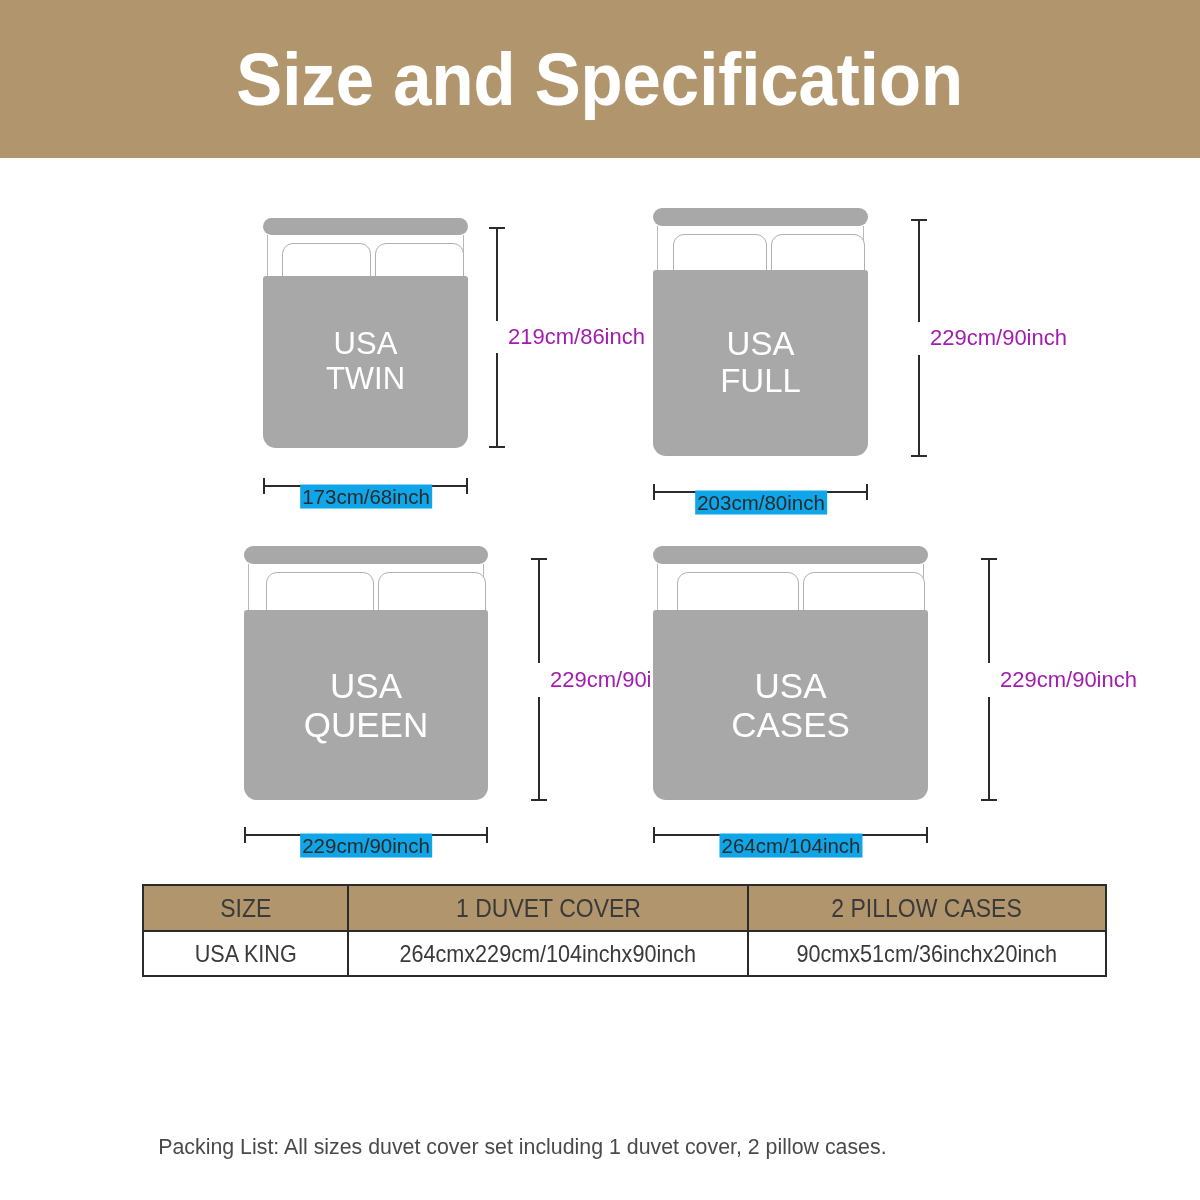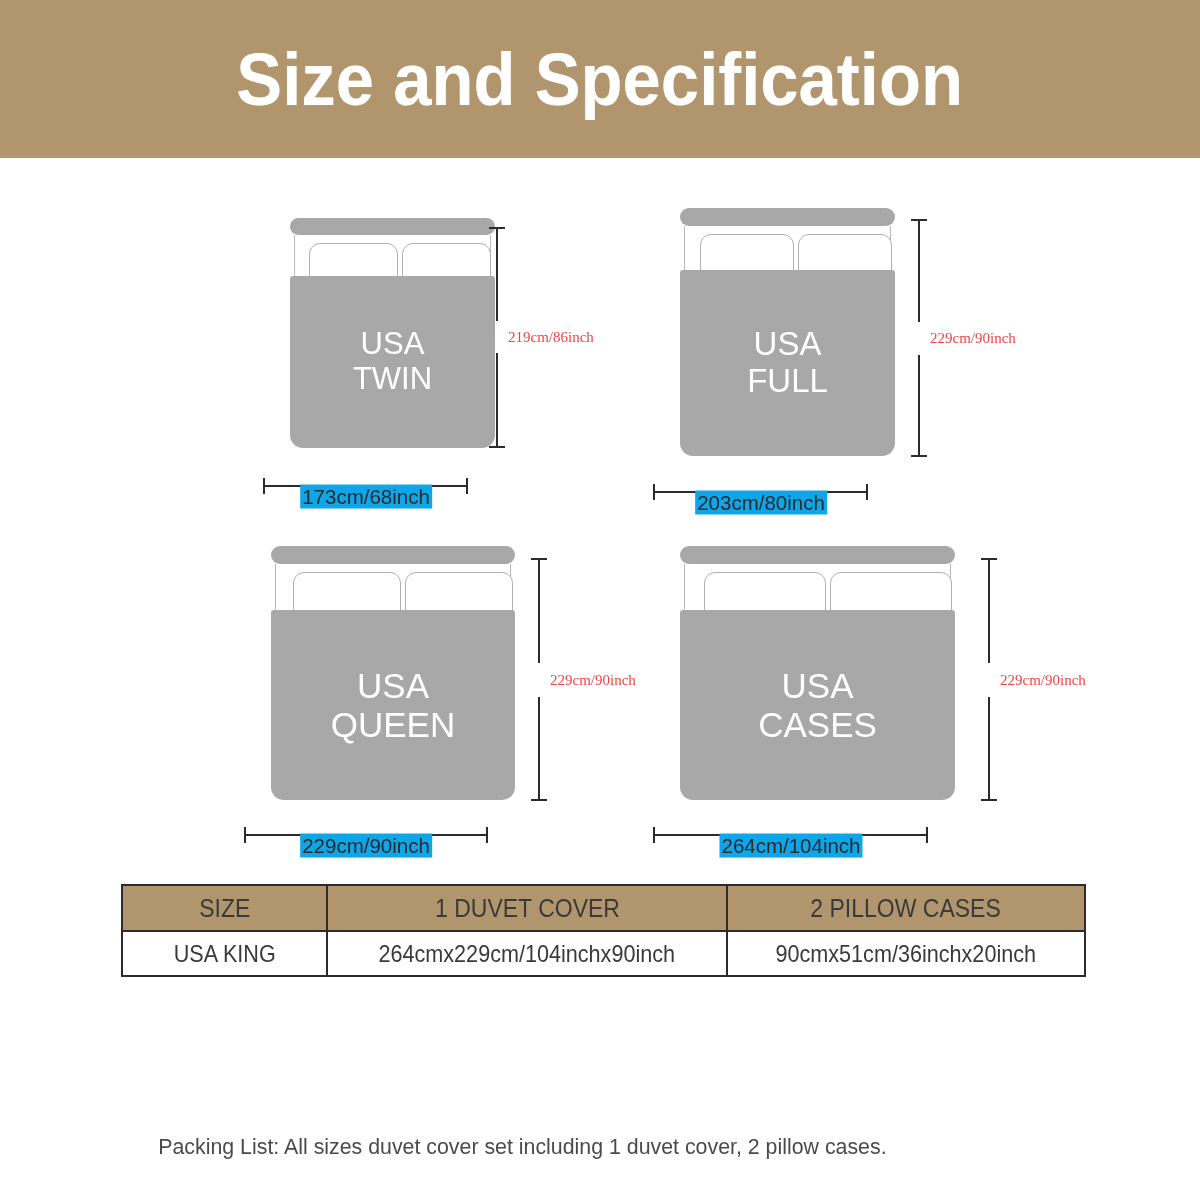--- a/index.html
+++ b/index.html
@@ -25,21 +25,21 @@
     transform:scaleX(0.93);
     text-shadow:0 0 1px rgba(255,255,255,0.4);
     white-space:nowrap;
   }
 
   
   #diagrams { position:absolute; left:0; top:158px; width:1200px; height:712px; }
   .bed-cell { position:absolute; }
 
   
-  .bed { position:absolute; left:0; top:0;margin-left:27px; }
+  .bed { position:absolute; left:0; top:0; }
 
   
   .headboard {
     position:absolute;
     background:#a8a8a8;
     border-radius:9px;
   }
   
   .mattress {
     position:absolute;
@@ -78,25 +78,24 @@
   .dim-v { position:absolute; }
   .dim-v .seg {
     position:absolute; left:0; width:1.6px; background:#2b2b2b;
   }
   .dim-v .cap {
     position:absolute; left:-7px; width:16px; height:1.6px; background:#2b2b2b;
   }
   .dim-v .vlabel {
     position:absolute;
     left:12px;
-    font-size:15px;
-    color:#ef4444;
+    font-size:22px;
+    color:#a21caf;
     white-space:nowrap;
     transform:translateY(-50%);
-    font-family:Liberation Serif, serif;
   }
 
   .dim-h { position:absolute; }
   .dim-h .hseg {
     position:absolute; top:0; height:1.6px; background:#2b2b2b;
   }
   .dim-h .hcap {
     position:absolute; top:-7px; width:1.6px; height:16px; background:#2b2b2b;
   }
   .dim-h .hlabel {
@@ -105,21 +104,21 @@
     font-size:20.5px;
     color:#2b2b2b;
     white-space:nowrap;
     transform:translate(-50%,-52%);
     background:#0ea5e9;
     padding:0 2px;
   }
 
   
   #spec-table {
-    position:absolute; left:121px; top:884px;
+    position:absolute; left:142px; top:884px;
     width:934px;
     border-collapse:collapse;
     table-layout:fixed;
   }
   #spec-table th, #spec-table td {
     border:2.2px solid #2b2b2b;
     text-align:center;
     color:#3a3a3a;
     font-weight:400;
     height:45px;

